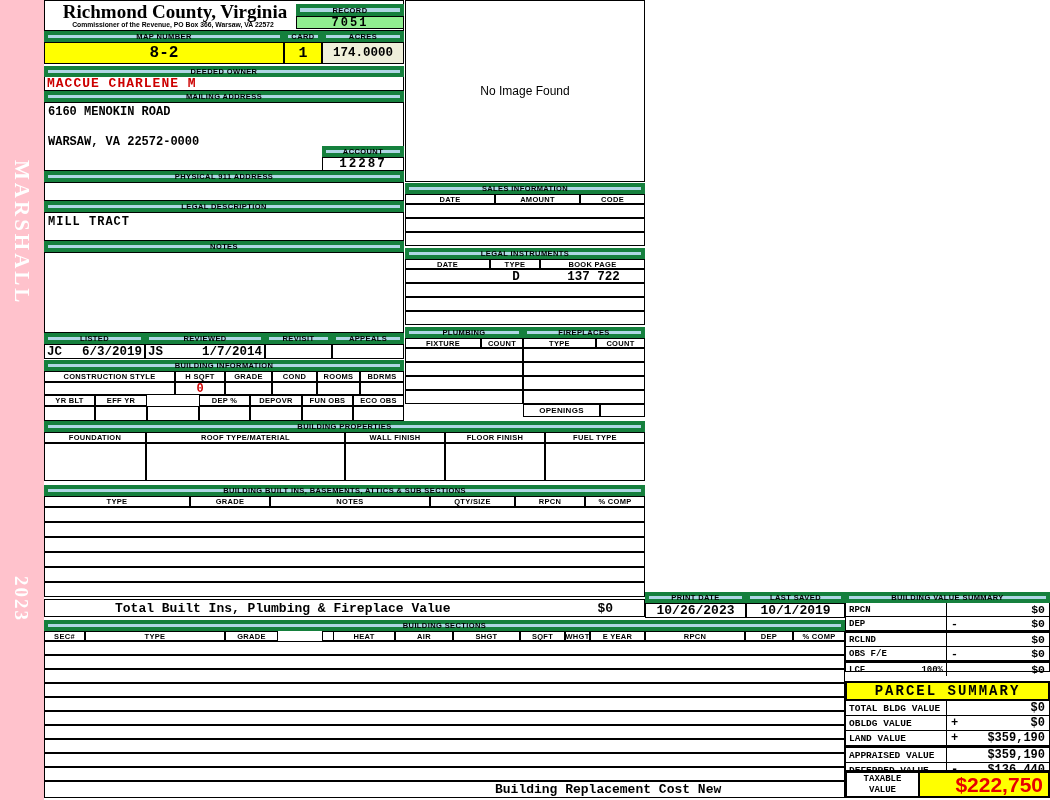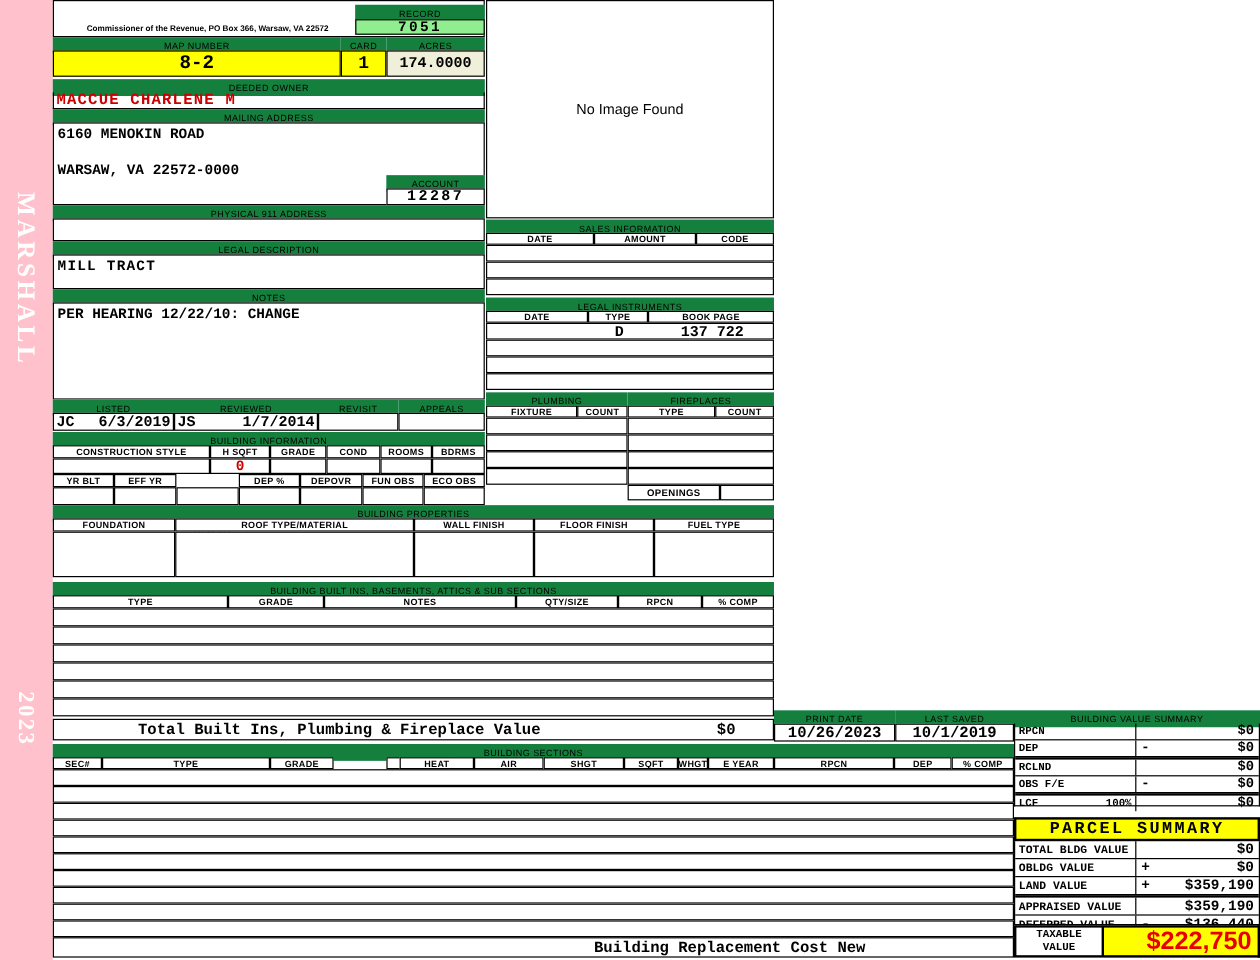--- a/index.html
+++ b/index.html
@@ -7,23 +7,23 @@
   body {
     position: relative;
     background: #ffffff;
     font-family: "Liberation Sans", sans-serif;
     overflow: hidden;
   }
   .abs { position: absolute; }
   .mono { font-family: "Liberation Mono", "DejaVu Sans Mono", monospace; }
   .bar {
     background: var(--header-blue);
-    border: 7px solid #15803d;
+    border: 4px solid #15803d;
     display: flex; align-items: center; justify-content: center;
-    font-size: 7.5px; font-weight: normal; letter-spacing: .4px; white-space: nowrap;
+    font-size: 7.5px; font-weight: bold; letter-spacing: .4px; white-space: nowrap;
     color:#000;
   }
   .hcell {
     background: #fff;
     border: 1px solid #000;
     display: flex; align-items: center; justify-content: center;
     font-size: 7.5px; font-weight: bold; letter-spacing: .3px; white-space: nowrap;
   }
   .box { background: #fff; border: 1px solid #000; }
   .vline { display:flex; align-items:center; }
@@ -56,20 +56,21 @@
 </style>
 </head>
 <body>
 
 <div class="abs sidebar">
   <div class="abs vtext" style="left:9px; top:160px; font-size:21px;">MARSHALL</div>
   <div class="abs vtext" style="left:10px; top:576px; font-size:19px; letter-spacing:2px;">2023</div>
 </div>
 
 <div class="abs" style="left:44px; top:0; width:360px; height:31px; border:1px solid #000; background:#fff;">
+  <div class="abs" style="left:6px; top:0px; width:248px; text-align:center; font-family:'Liberation Serif',serif; font-weight:bold; font-size:19px; white-space:nowrap;">Richmond County, Virginia</div>
   <div class="abs" style="left:2px; top:20px; width:252px; text-align:center; font-size:6.8px; font-weight:bold; white-space:nowrap;">Commissioner of the Revenue, PO Box 366, Warsaw, VA 22572</div>
 </div>
 <div class="abs bar" style="left:296px; top:4px; width:108px; height:12px;">RECORD</div>
 <div class="abs center mono" style="left:296px; top:16px; width:108px; height:13px; border:1px solid #000; background:var(--record-green); font-weight:bold; font-size:12px; letter-spacing:2px;">7051</div>
 
 <div class="abs bar" style="left:44px; top:31px; width:240px; height:11px;">MAP NUMBER</div>
 <div class="abs bar" style="left:284px; top:31px; width:38px; height:11px;">CARD</div>
 <div class="abs bar" style="left:322px; top:31px; width:82px; height:11px;">ACRES</div>
 <div class="abs center mono" style="left:44px; top:42px; width:240px; height:22px; border:1px solid #000; background:var(--highlight-yellow); font-weight:bold; font-size:16px;">8-2</div>
 <div class="abs center mono" style="left:284px; top:42px; width:38px; height:22px; border:1px solid #000; background:var(--highlight-yellow); font-weight:bold; font-size:15px;">1</div>
@@ -84,21 +85,20 @@
 </div>
 <div class="abs bar" style="left:322px; top:146px; width:82px; height:11px;">ACCOUNT</div>
 <div class="abs center mono" style="left:322px; top:157px; width:82px; height:14px; border:1px solid #000; background:#fff; font-weight:bold; font-size:12.5px; letter-spacing:2px;">12287</div>
 <div class="abs bar" style="left:44px; top:171px; width:360px; height:11px;">PHYSICAL 911 ADDRESS</div>
 <div class="abs box mono vline" style="left:44px; top:182px; width:360px; height:19px; font-size:12px; padding-left:3px;"></div>
 
 <div class="abs bar" style="left:44px; top:201px; width:360px; height:11px;">LEGAL DESCRIPTION</div>
 <div class="abs box mono" style="left:44px; top:212px; width:360px; height:29px; font-size:12px; font-weight:600; padding:2px 0 0 3px; letter-spacing:1px;">MILL TRACT</div>
 <div class="abs bar" style="left:44px; top:241px; width:360px; height:11px;">NOTES</div>
 <div class="abs box" style="left:44px; top:252px; width:360px; height:81px;">
-  <div class="mono" style="font-size:12px; font-weight:600; padding:2px 0 0 3px;">PER HEARING 12/22/10: CHANGE</div>
 </div>
 
 <div class="abs bar" style="left:44px; top:333px; width:101px; height:11px;">LISTED</div>
 <div class="abs bar" style="left:145px; top:333px; width:120px; height:11px;">REVIEWED</div>
 <div class="abs bar" style="left:265px; top:333px; width:67px; height:11px;">REVISIT</div>
 <div class="abs bar" style="left:332px; top:333px; width:72px; height:11px;">APPEALS</div>
 <div class="abs box mono" style="left:44px; top:344px; width:101px; height:15px; display:flex; justify-content:space-between; align-items:center; font-size:12.5px; font-weight:600; padding:0 2px;">
   <span>JC</span>
     <span>6/3/2019</span>
 </div>

